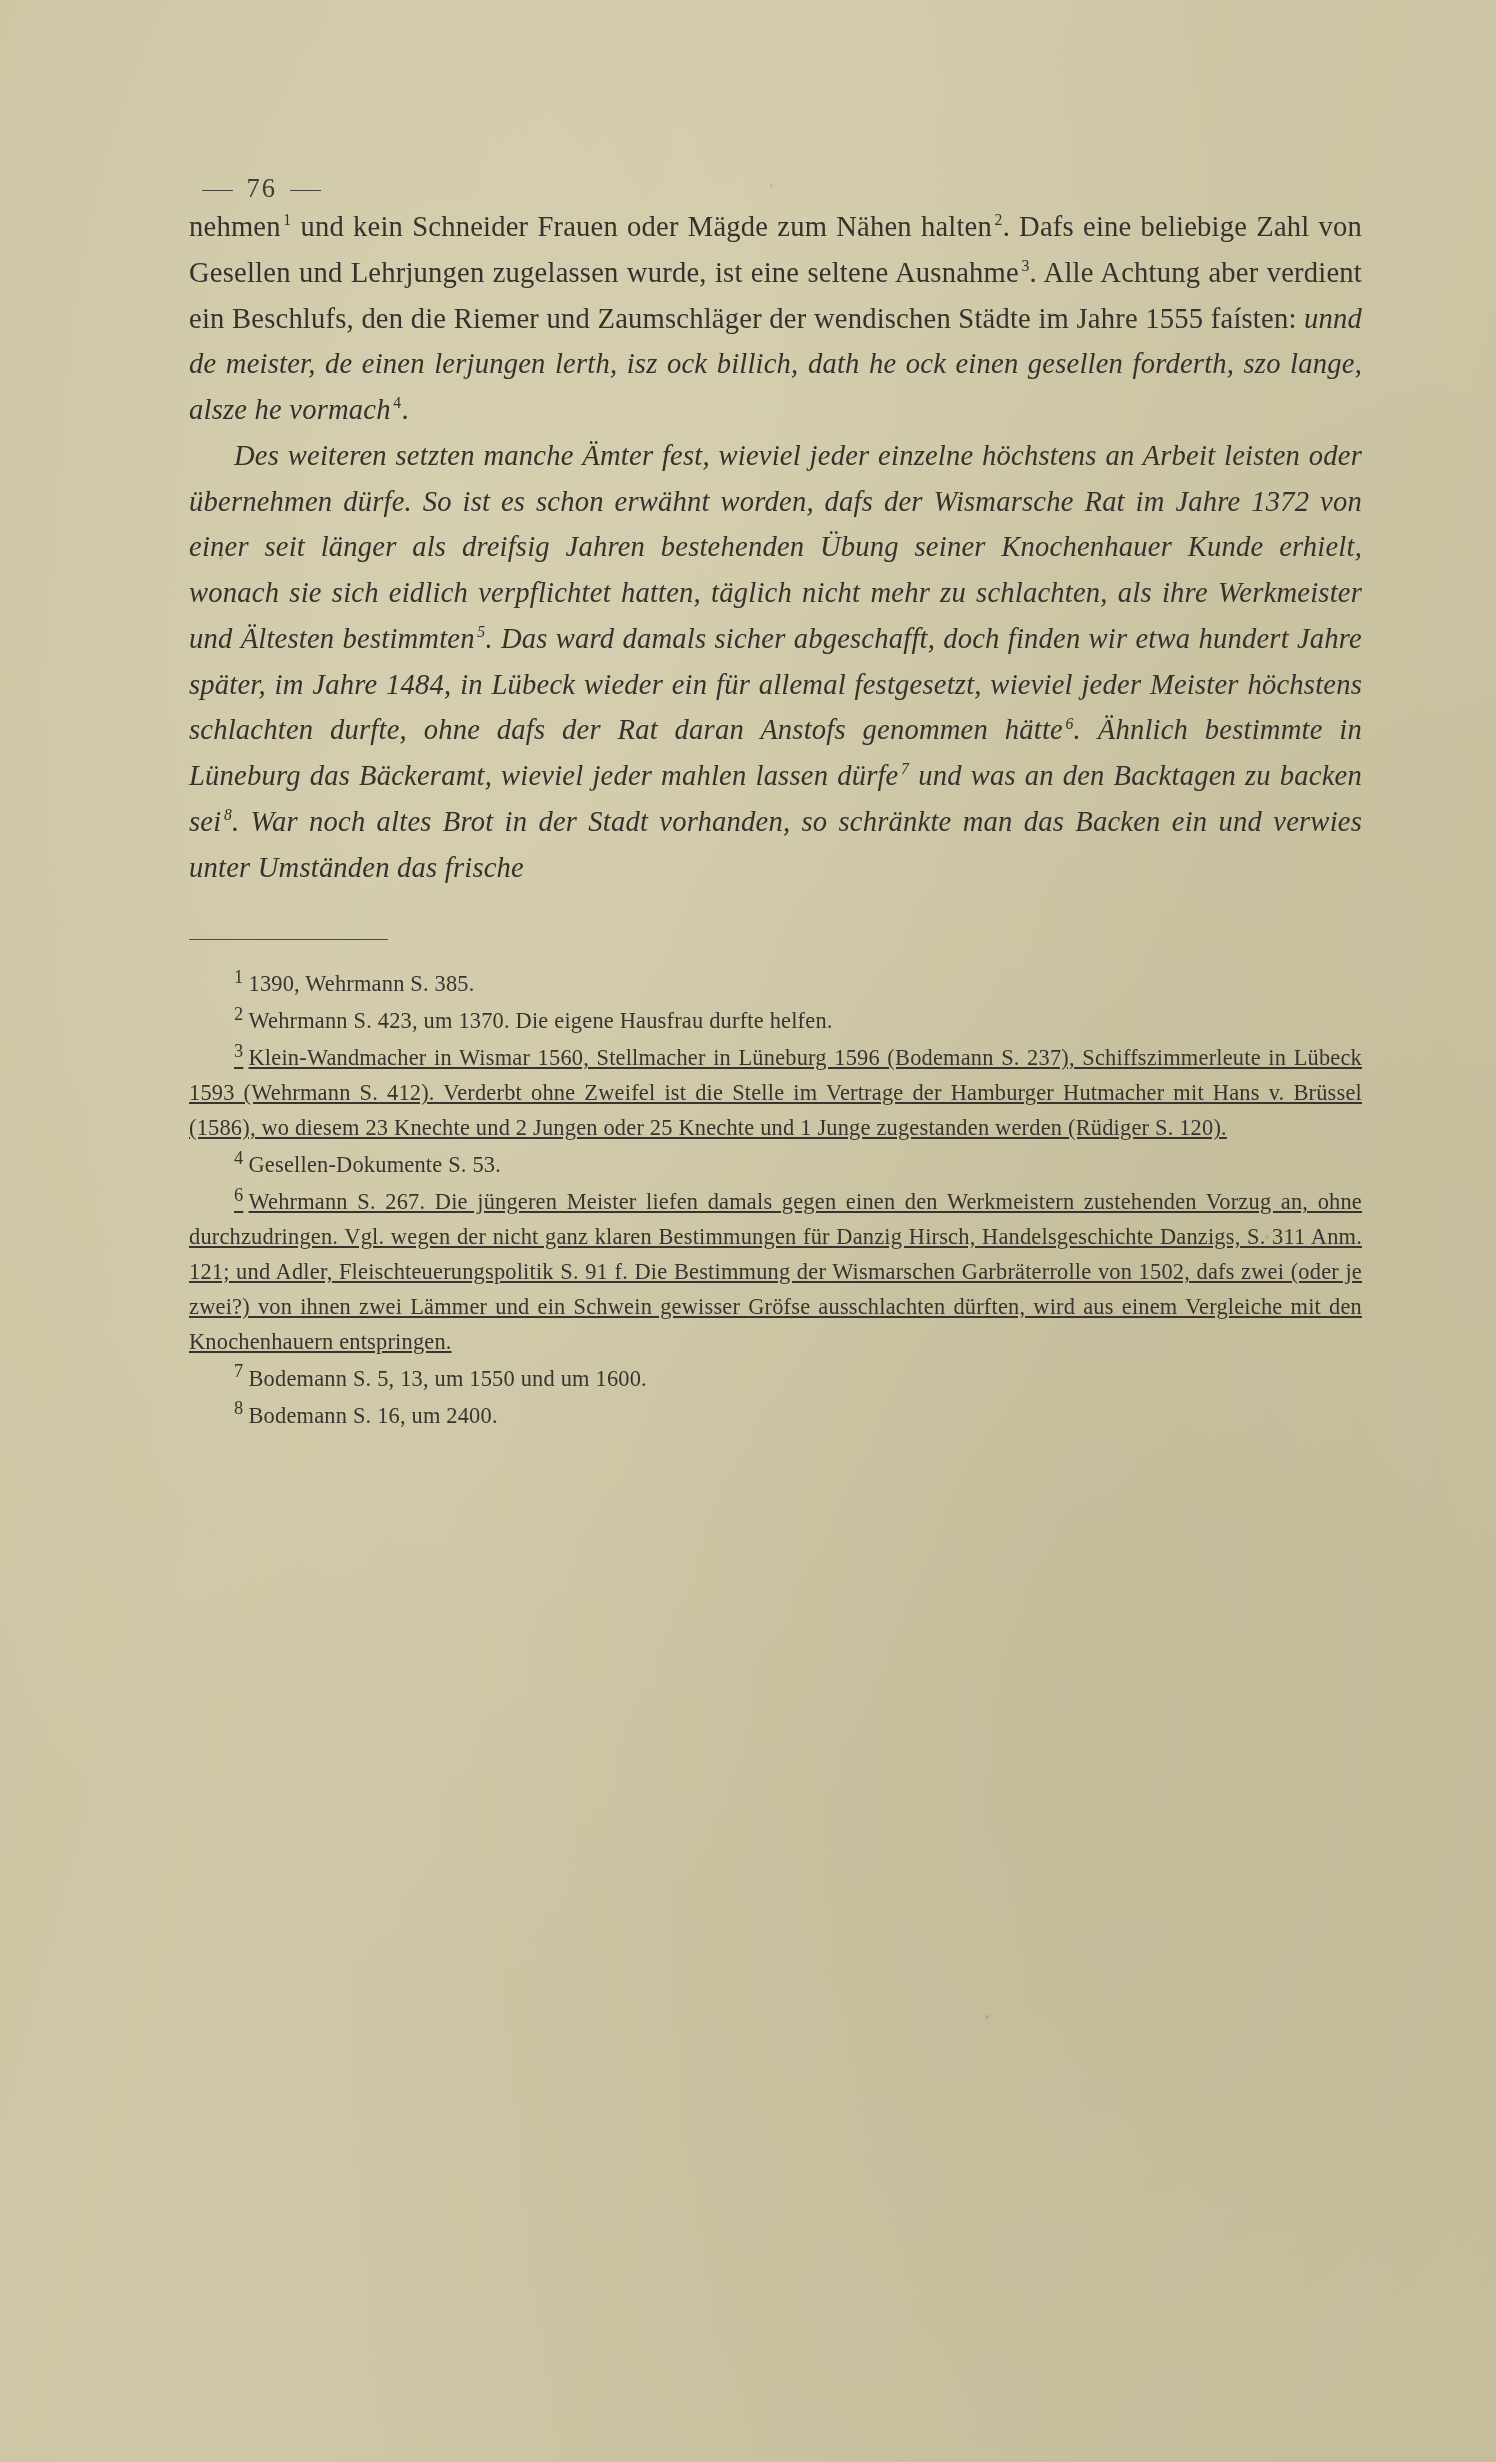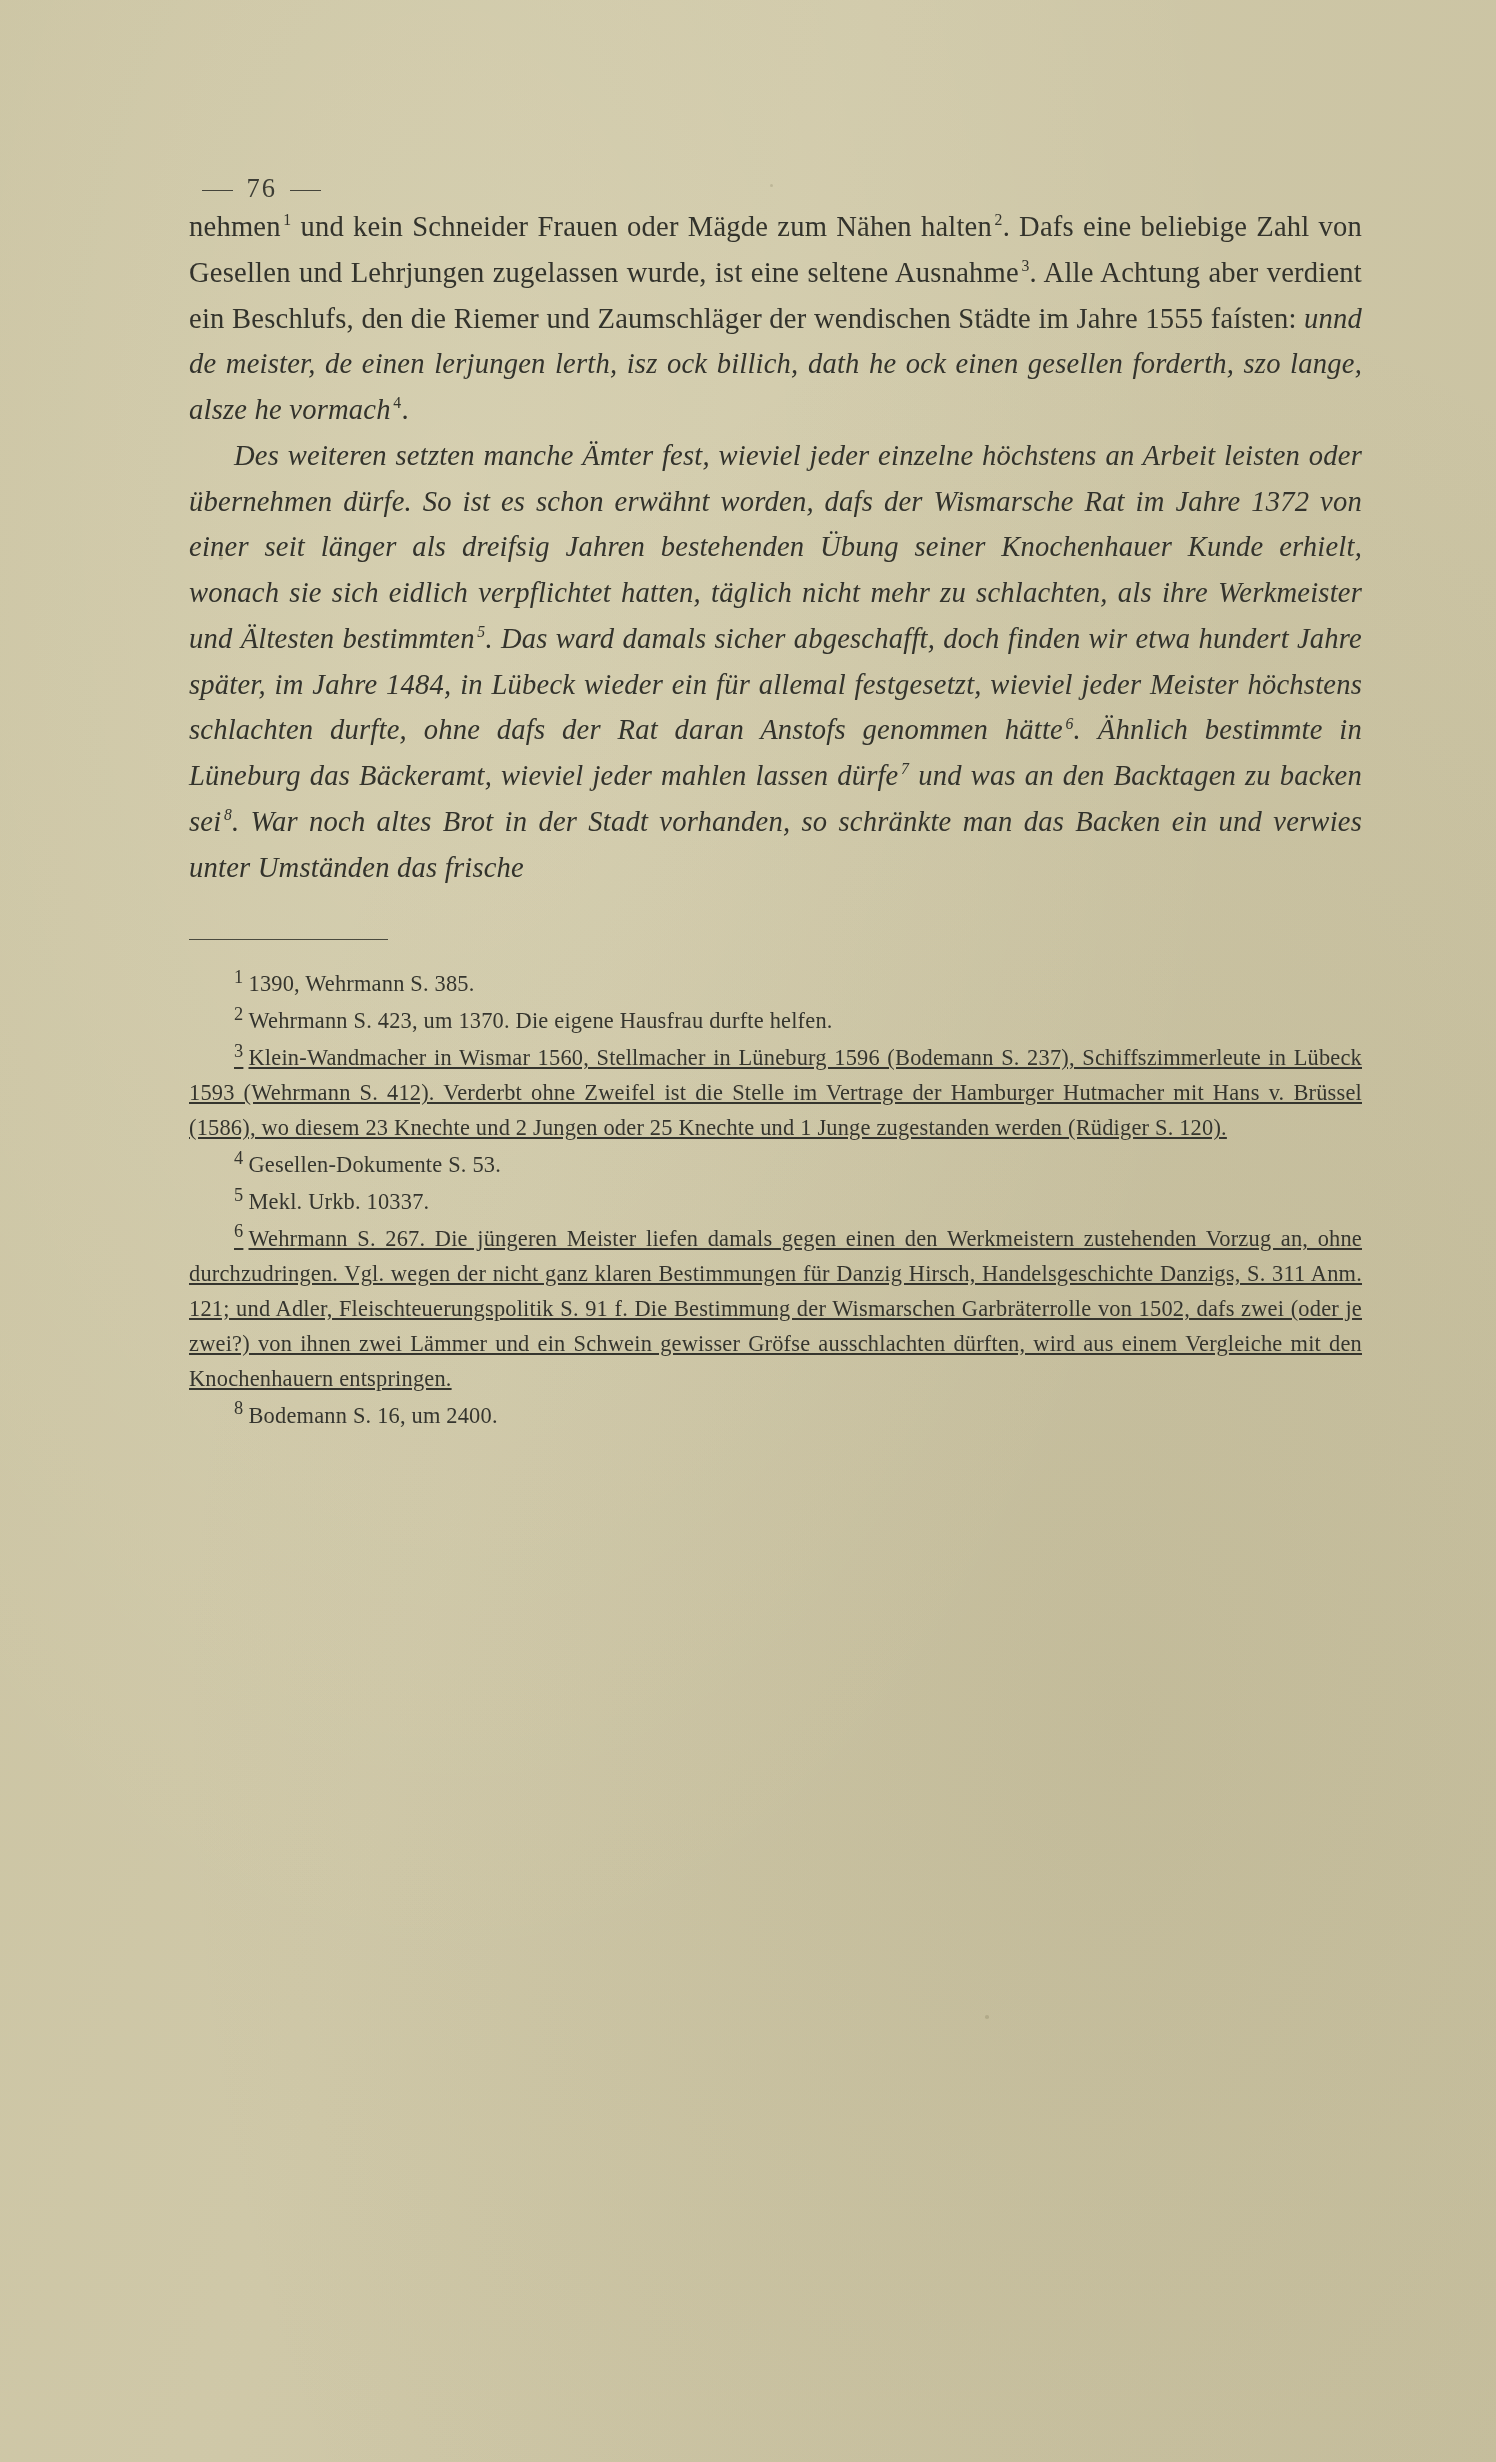--- a/index.html
+++ b/index.html
@@ -133,23 +133,23 @@
     <div class="footnotes">
 
       <p class="fn hang"><span class="fn-marker">1</span><span>1390, Wehrmann S. 385.</span></p>
 
       <p class="fn hang"><span class="fn-marker">2</span><span>Wehrmann S. 423, um 1370.  Die eigene Hausfrau durfte helfen.</span></p>
 
       <p class="fn block"><span class="fn-marker">3</span><span>Klein-Wandmacher in Wismar 1560, Stellmacher in Lüneburg 1596 (Bodemann S. 237), Schiffszimmerleute in Lübeck 1593 (Wehrmann S. 412). Verderbt ohne Zweifel ist die Stelle im Vertrage der Hamburger Hutmacher mit Hans v. Brüssel (1586), wo diesem 23 Knechte und 2 Jungen oder 25 Knechte und 1 Junge zugestanden werden (Rüdiger S. 120).</span></p>
 
       <p class="fn hang"><span class="fn-marker">4</span><span>Gesellen-Dokumente S. 53.</span></p>
 
-      <p class="fn hang"><span class="fn-marker">5</span><span>Mekl. Urkb. 10337.</span></p>
 
       <p class="fn block"><span class="fn-marker">6</span><span>Wehrmann S. 267.  Die jüngeren Meister liefen damals gegen einen den Werkmeistern zustehenden Vorzug an, ohne durchzudringen. Vgl. wegen der nicht ganz klaren Bestimmungen für Danzig Hirsch, Handelsgeschichte Danzigs, S. 311 Anm. 121; und Adler, Fleischteuerungspolitik S. 91 f. Die Bestimmung der Wismarschen Garbräterrolle von 1502, dafs zwei (oder je zwei?) von ihnen zwei Lämmer und ein Schwein gewisser Gröfse ausschlachten dürften, wird aus einem Vergleiche mit den Knochenhauern entspringen.</span></p>
 
+      <p class="fn hang"><span class="fn-marker">7</span><span>Bodemann S. 5, 13, um 1550 und um 1600.</span></p>
 
       <p class="fn hang"><span class="fn-marker">8</span><span>Bodemann S. 16, um 2400.</span></p>
 
     </div>
   </div>
 </div>
 
 
 </body></html>

